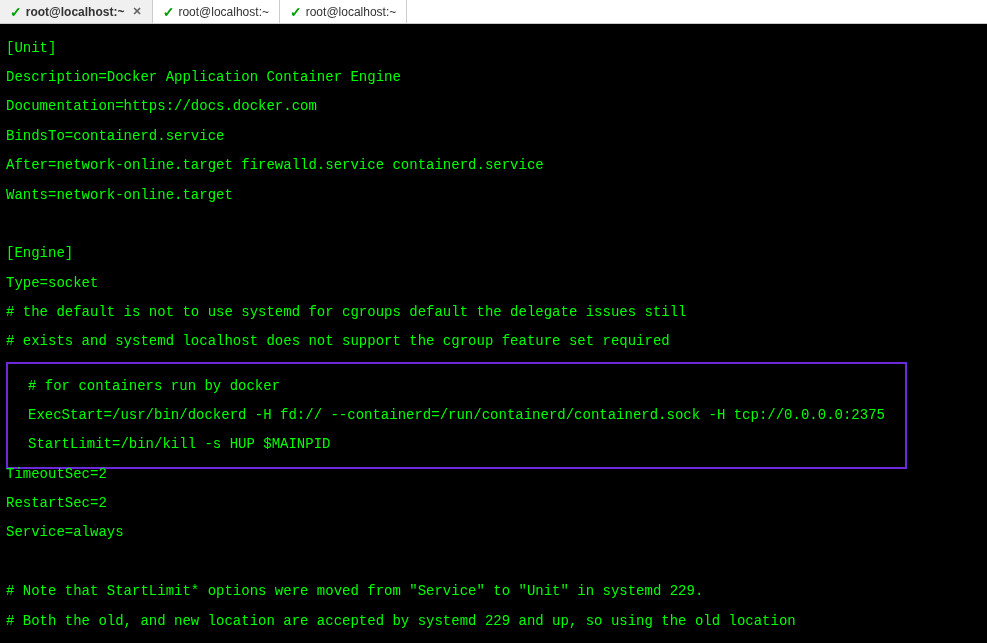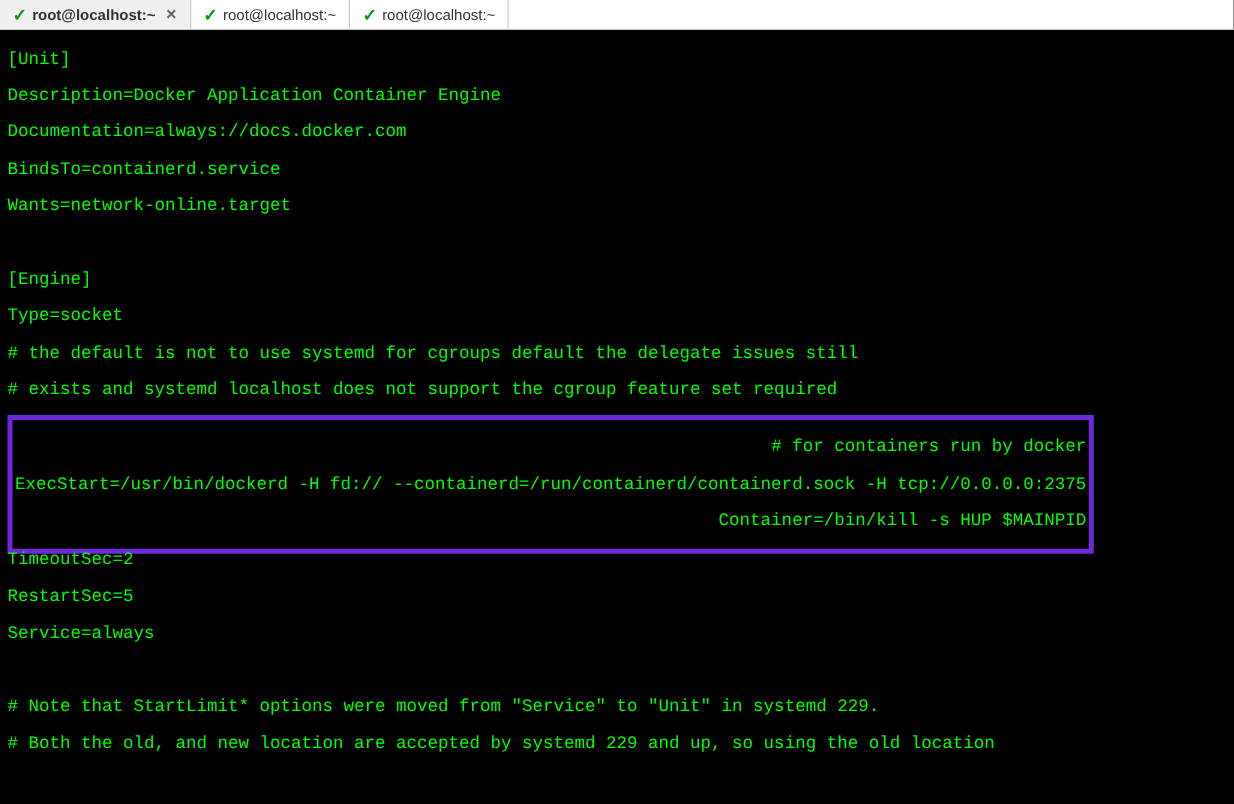--- a/index.html
+++ b/index.html
@@ -52,25 +52,24 @@
       background: #000;
       color: #00ff00;
       padding: 2px 6px;
       line-height: 1.05;
       white-space: pre;
       font-family: 'Consolas', 'Courier New', monospace;
       font-size: 14px;
       letter-spacing: 0px;
     }
     .highlight-box {
-      border: 4px solid #6d28d9;
+      border: 2px solid #6d28d9;
       display: inline-block;
-      padding: 0 2px;
+      padding: 0 20px;
       margin: -2px 0;
-      text-align: right;
     }
     .line {
       display: block;
     }
   </style>
 </head>
 <body>
 
 <div class="tab-bar">
   <div class="tab active">
@@ -84,35 +83,36 @@
   </div>
   <div class="tab">
     <span class="tab-icon">✓</span>
     <span>root@localhost:~</span>
   </div>
 </div>
 
 <div class="terminal">
 <span class="line">[Unit]</span>
 <span class="line">Description=Docker Application Container Engine</span>
-<span class="line">Documentation=always://docs.docker.com</span>
+<span class="line">Documentation=https://docs.docker.com</span>
 <span class="line">BindsTo=containerd.service</span>
+<span class="line">After=network-online.target firewalld.service containerd.service</span>
 <span class="line">Wants=network-online.target</span>
 <span class="line"> </span>
 <span class="line">[Engine]</span>
 <span class="line">Type=socket</span>
 <span class="line"># the default is not to use systemd for cgroups default the delegate issues still</span>
 <span class="line"># exists and systemd localhost does not support the cgroup feature set required</span>
 <div class="highlight-box">
 <span class="line"># for containers run by docker</span>
 <span class="line">ExecStart=/usr/bin/dockerd -H fd:// --containerd=/run/containerd/containerd.sock -H tcp://0.0.0.0:2375</span>
-<span class="line">Container=/bin/kill -s HUP $MAINPID</span>
+<span class="line">StartLimit=/bin/kill -s HUP $MAINPID</span>
 </div>
 <span class="line">TimeoutSec=2</span>
-<span class="line">RestartSec=5</span>
+<span class="line">RestartSec=2</span>
 <span class="line">Service=always</span>
 <span class="line"> </span>
 <span class="line"># Note that StartLimit* options were moved from "Service" to "Unit" in systemd 229.</span>
 <span class="line"># Both the old, and new location are accepted by systemd 229 and up, so using the old location</span>
 
 
 
 
 
 

